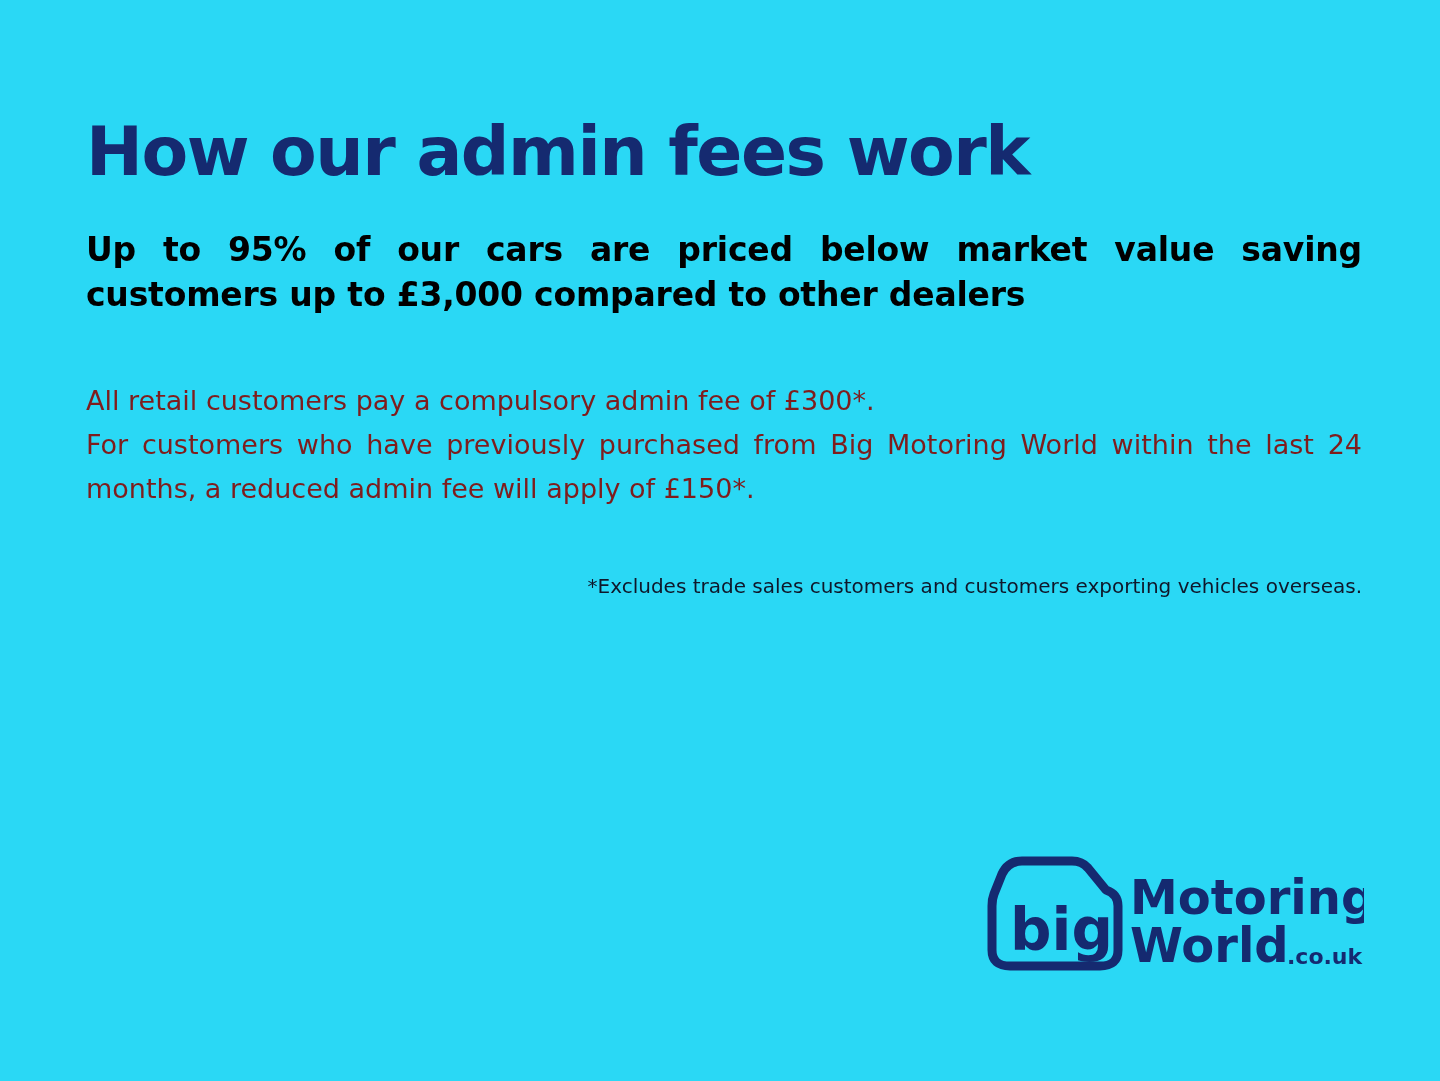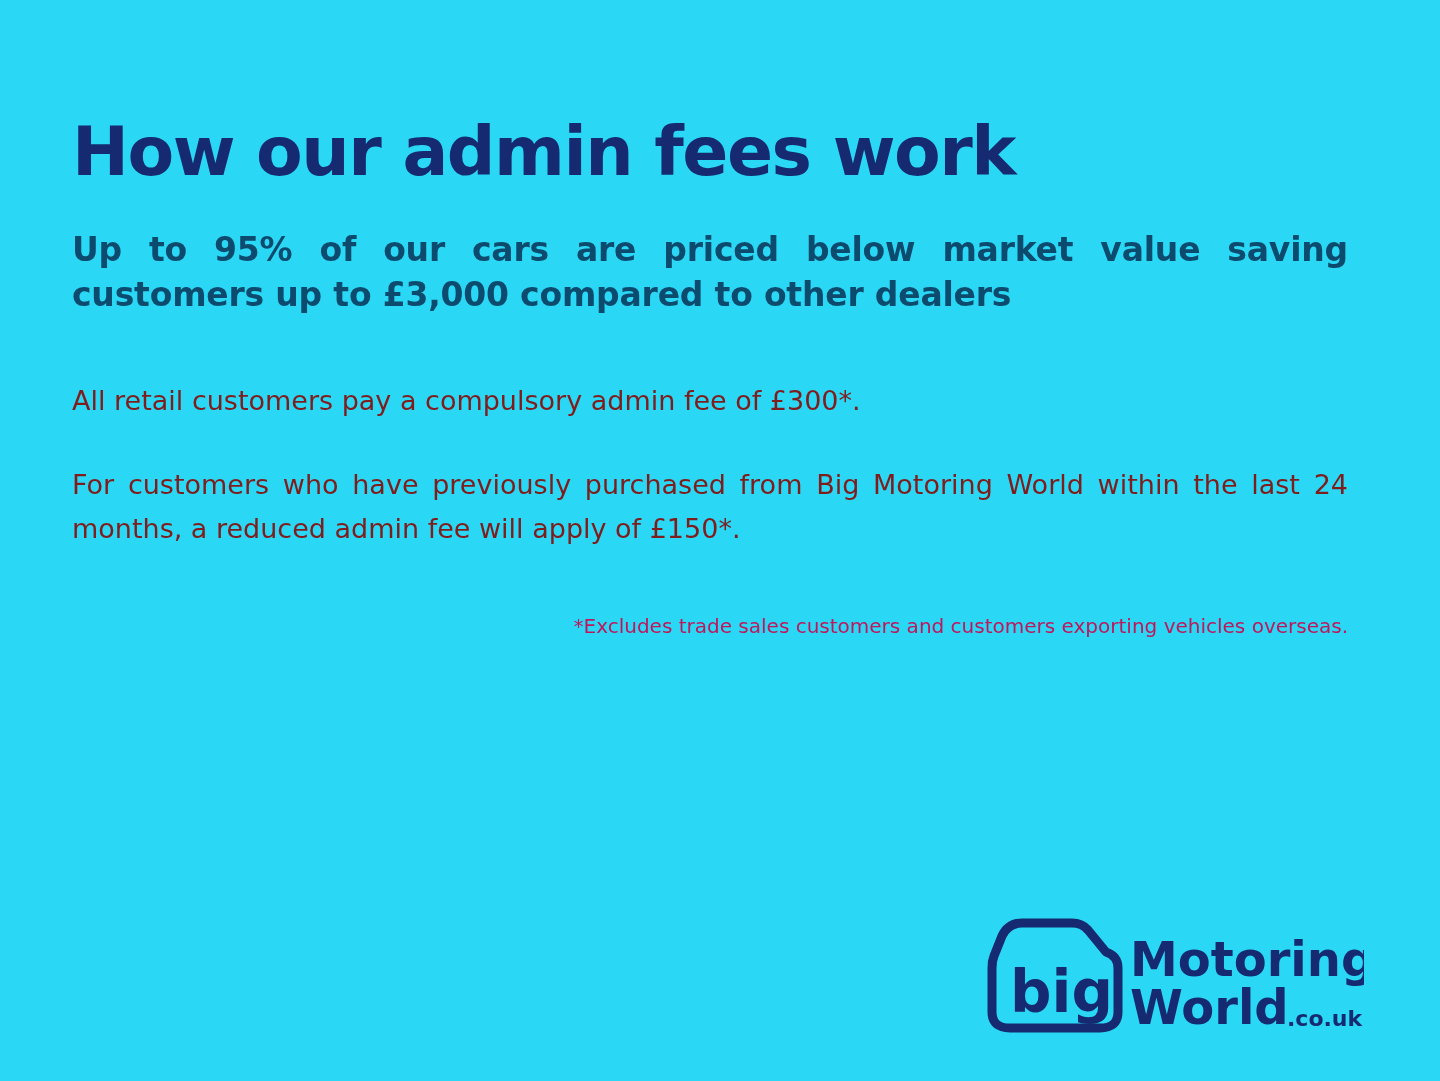--- a/index.html
+++ b/index.html
@@ -18,38 +18,38 @@
   .slide {
     position: relative;
     width: 1440px;
     height: 1081px;
     background: #2ad8f5;
     padding: 0;
   }
 
   .content {
     position: absolute;
-    left: 72px;
+    left: 86px;
     top: 0;
     width: 1278px;
   }
 
   .headline {
     color: #152a70;
     font-family: "DejaVu Sans", sans-serif;
     font-weight: bold;
     font-size: 68px;
     line-height: 1.0;
     letter-spacing: -1.5px;
     margin-top: 118px;
     white-space: nowrap;
   }
 
   .subhead {
-    color: #0c4a6e;
+    color: #000000;
     font-family: "DejaVu Sans", sans-serif;
     font-weight: bold;
     font-size: 33px;
     line-height: 1.35;
     letter-spacing: -0.2px;
     margin-top: 42px;
     text-align: justify;
     width: 1276px;
   }
 
@@ -57,39 +57,39 @@
     color: #7f1d1d;
     font-family: "DejaVu Sans", sans-serif;
     font-weight: normal;
     font-size: 27px;
     line-height: 1.62;
     text-align: justify;
     width: 1276px;
   }
 
   .p1 { margin-top: 62px; }
-  .p2 { margin-top: 40px; }
+  .p2 { }
   .p3 { margin-top: 42px; }
 
   .footnote {
-    color: #be185d;
+    color: #0f172a;
     font-family: "DejaVu Sans", sans-serif;
     font-weight: normal;
     font-size: 20px;
     line-height: 1.4;
     margin-top: 62px;
     text-align: right;
     width: 1276px;
   }
 
   
   .logo {
     position: absolute;
     left: 984px;
-    top: 916px;
+    top: 854px;
     width: 380px;
     height: 125px;
   }
 
   .logo svg { display: block; }
 </style>
 </head>
 <body>
 
 <div class="slide">

